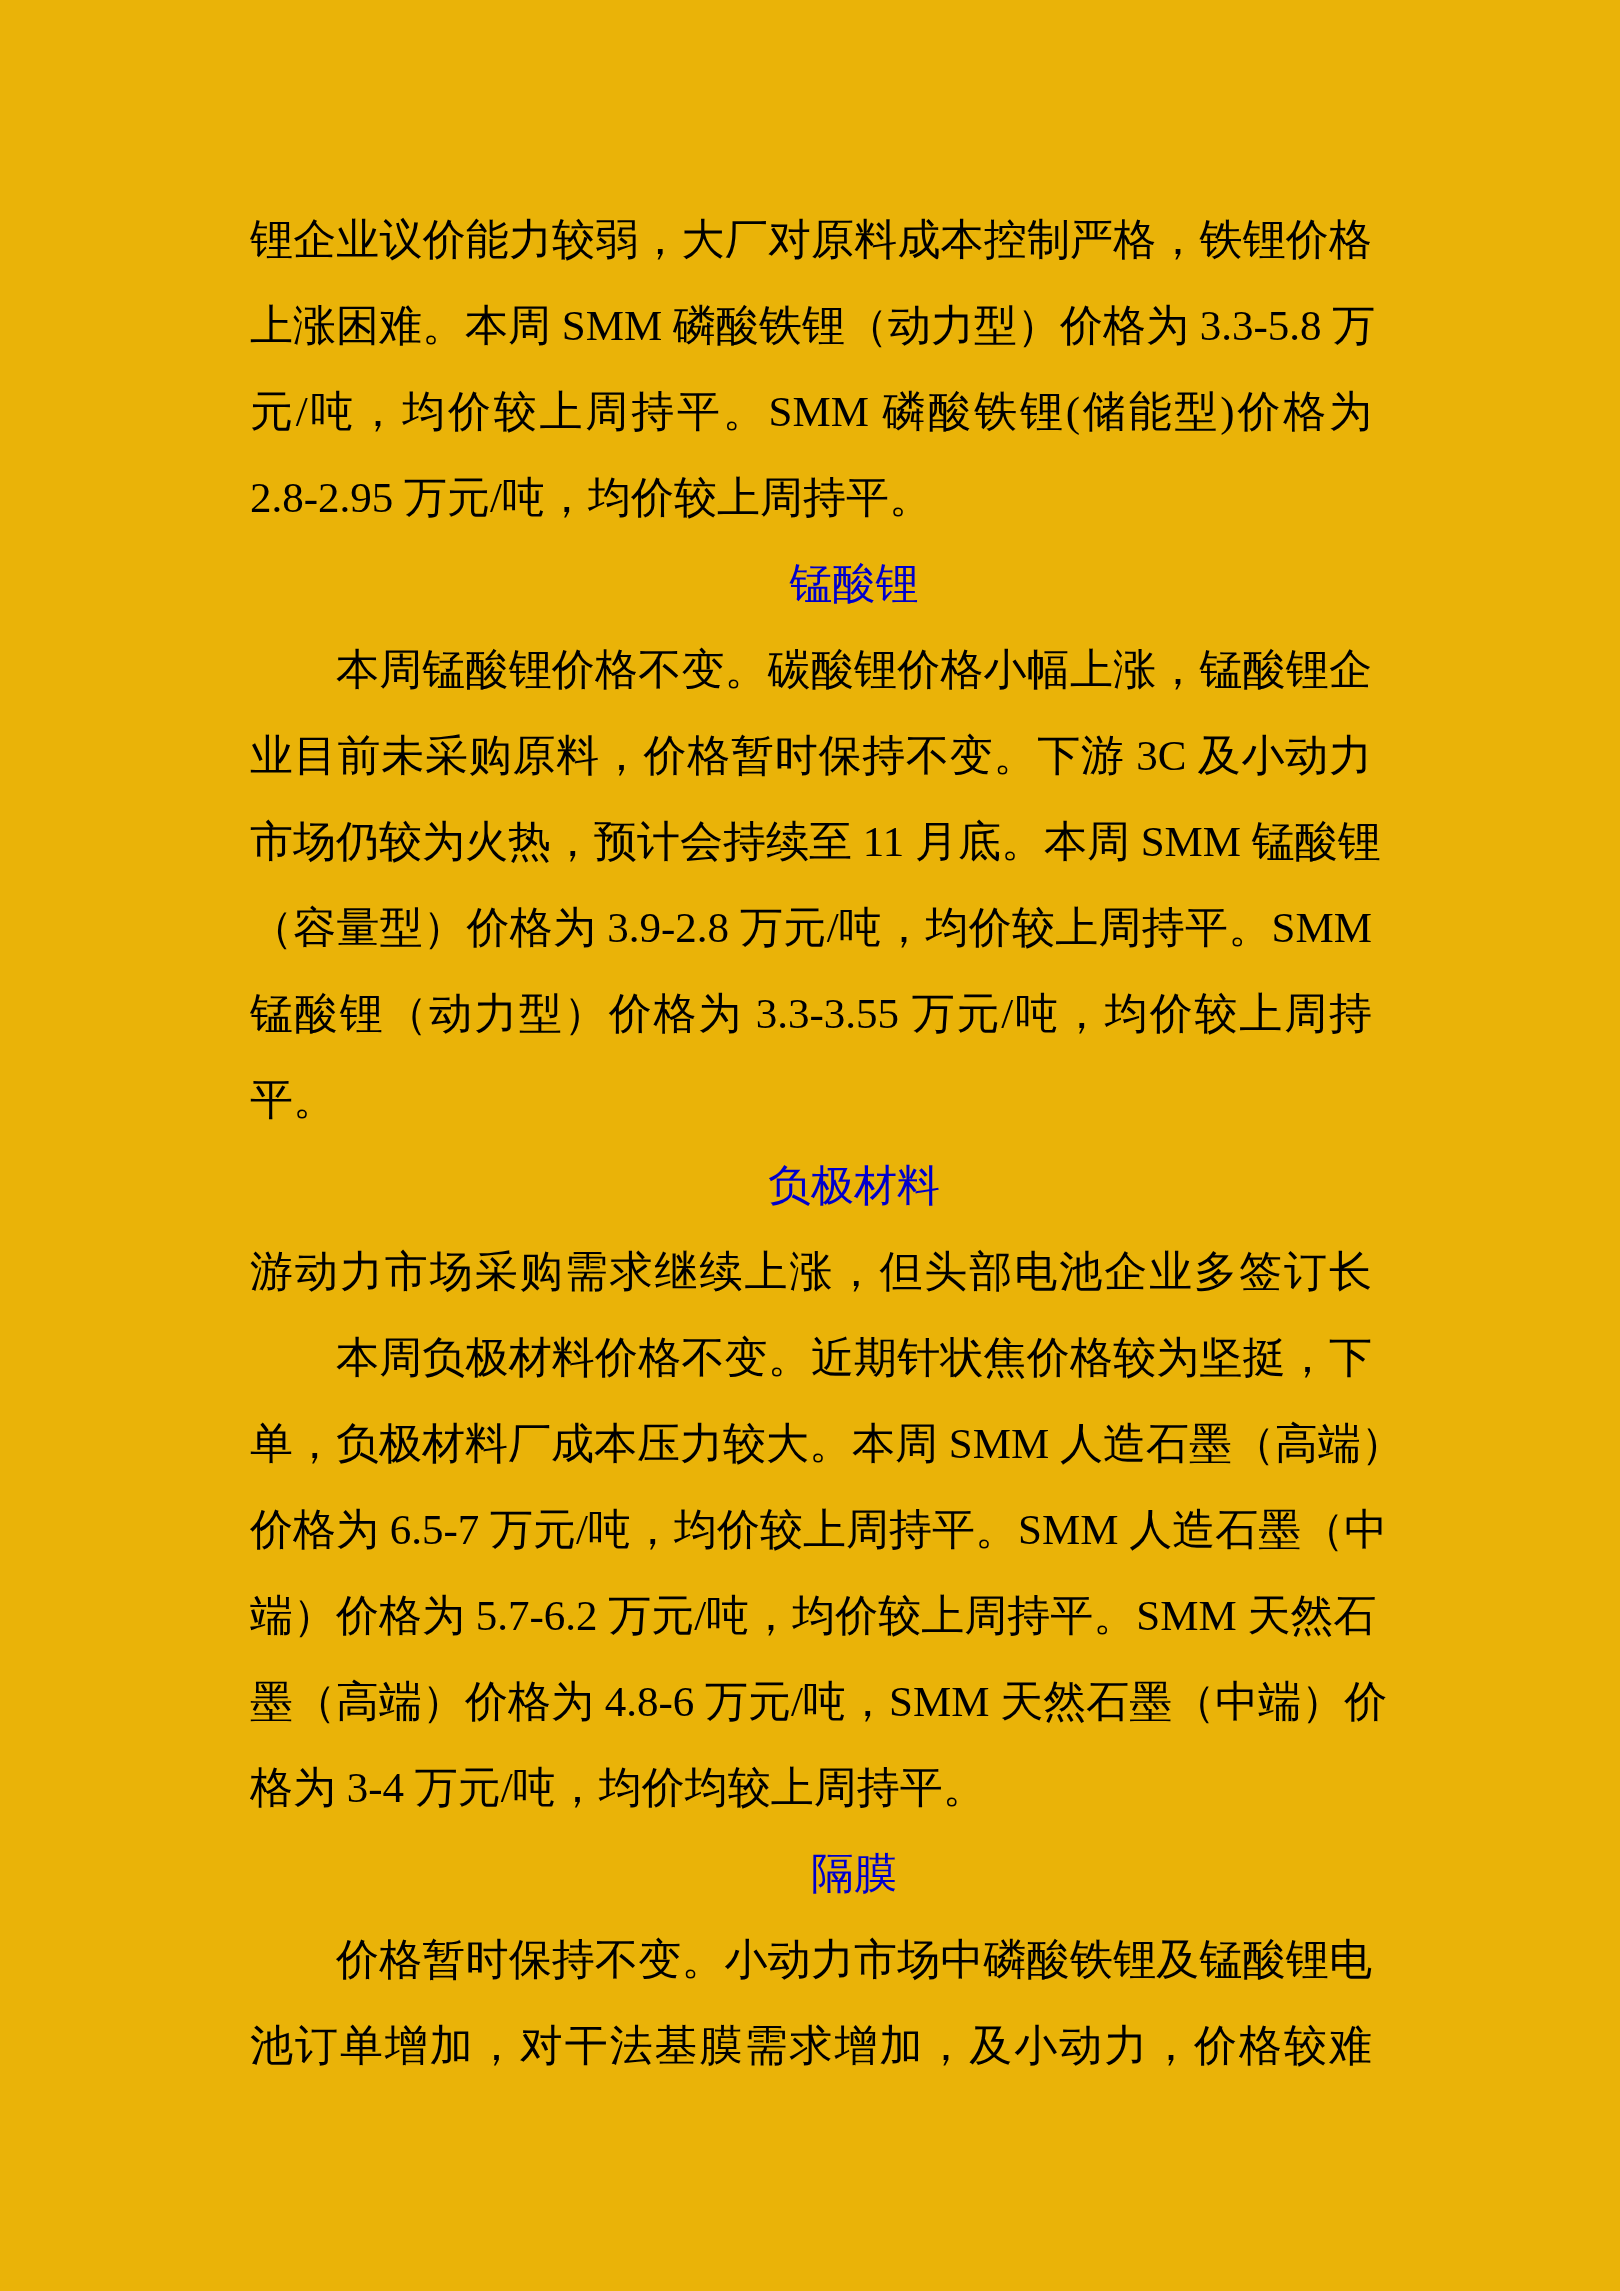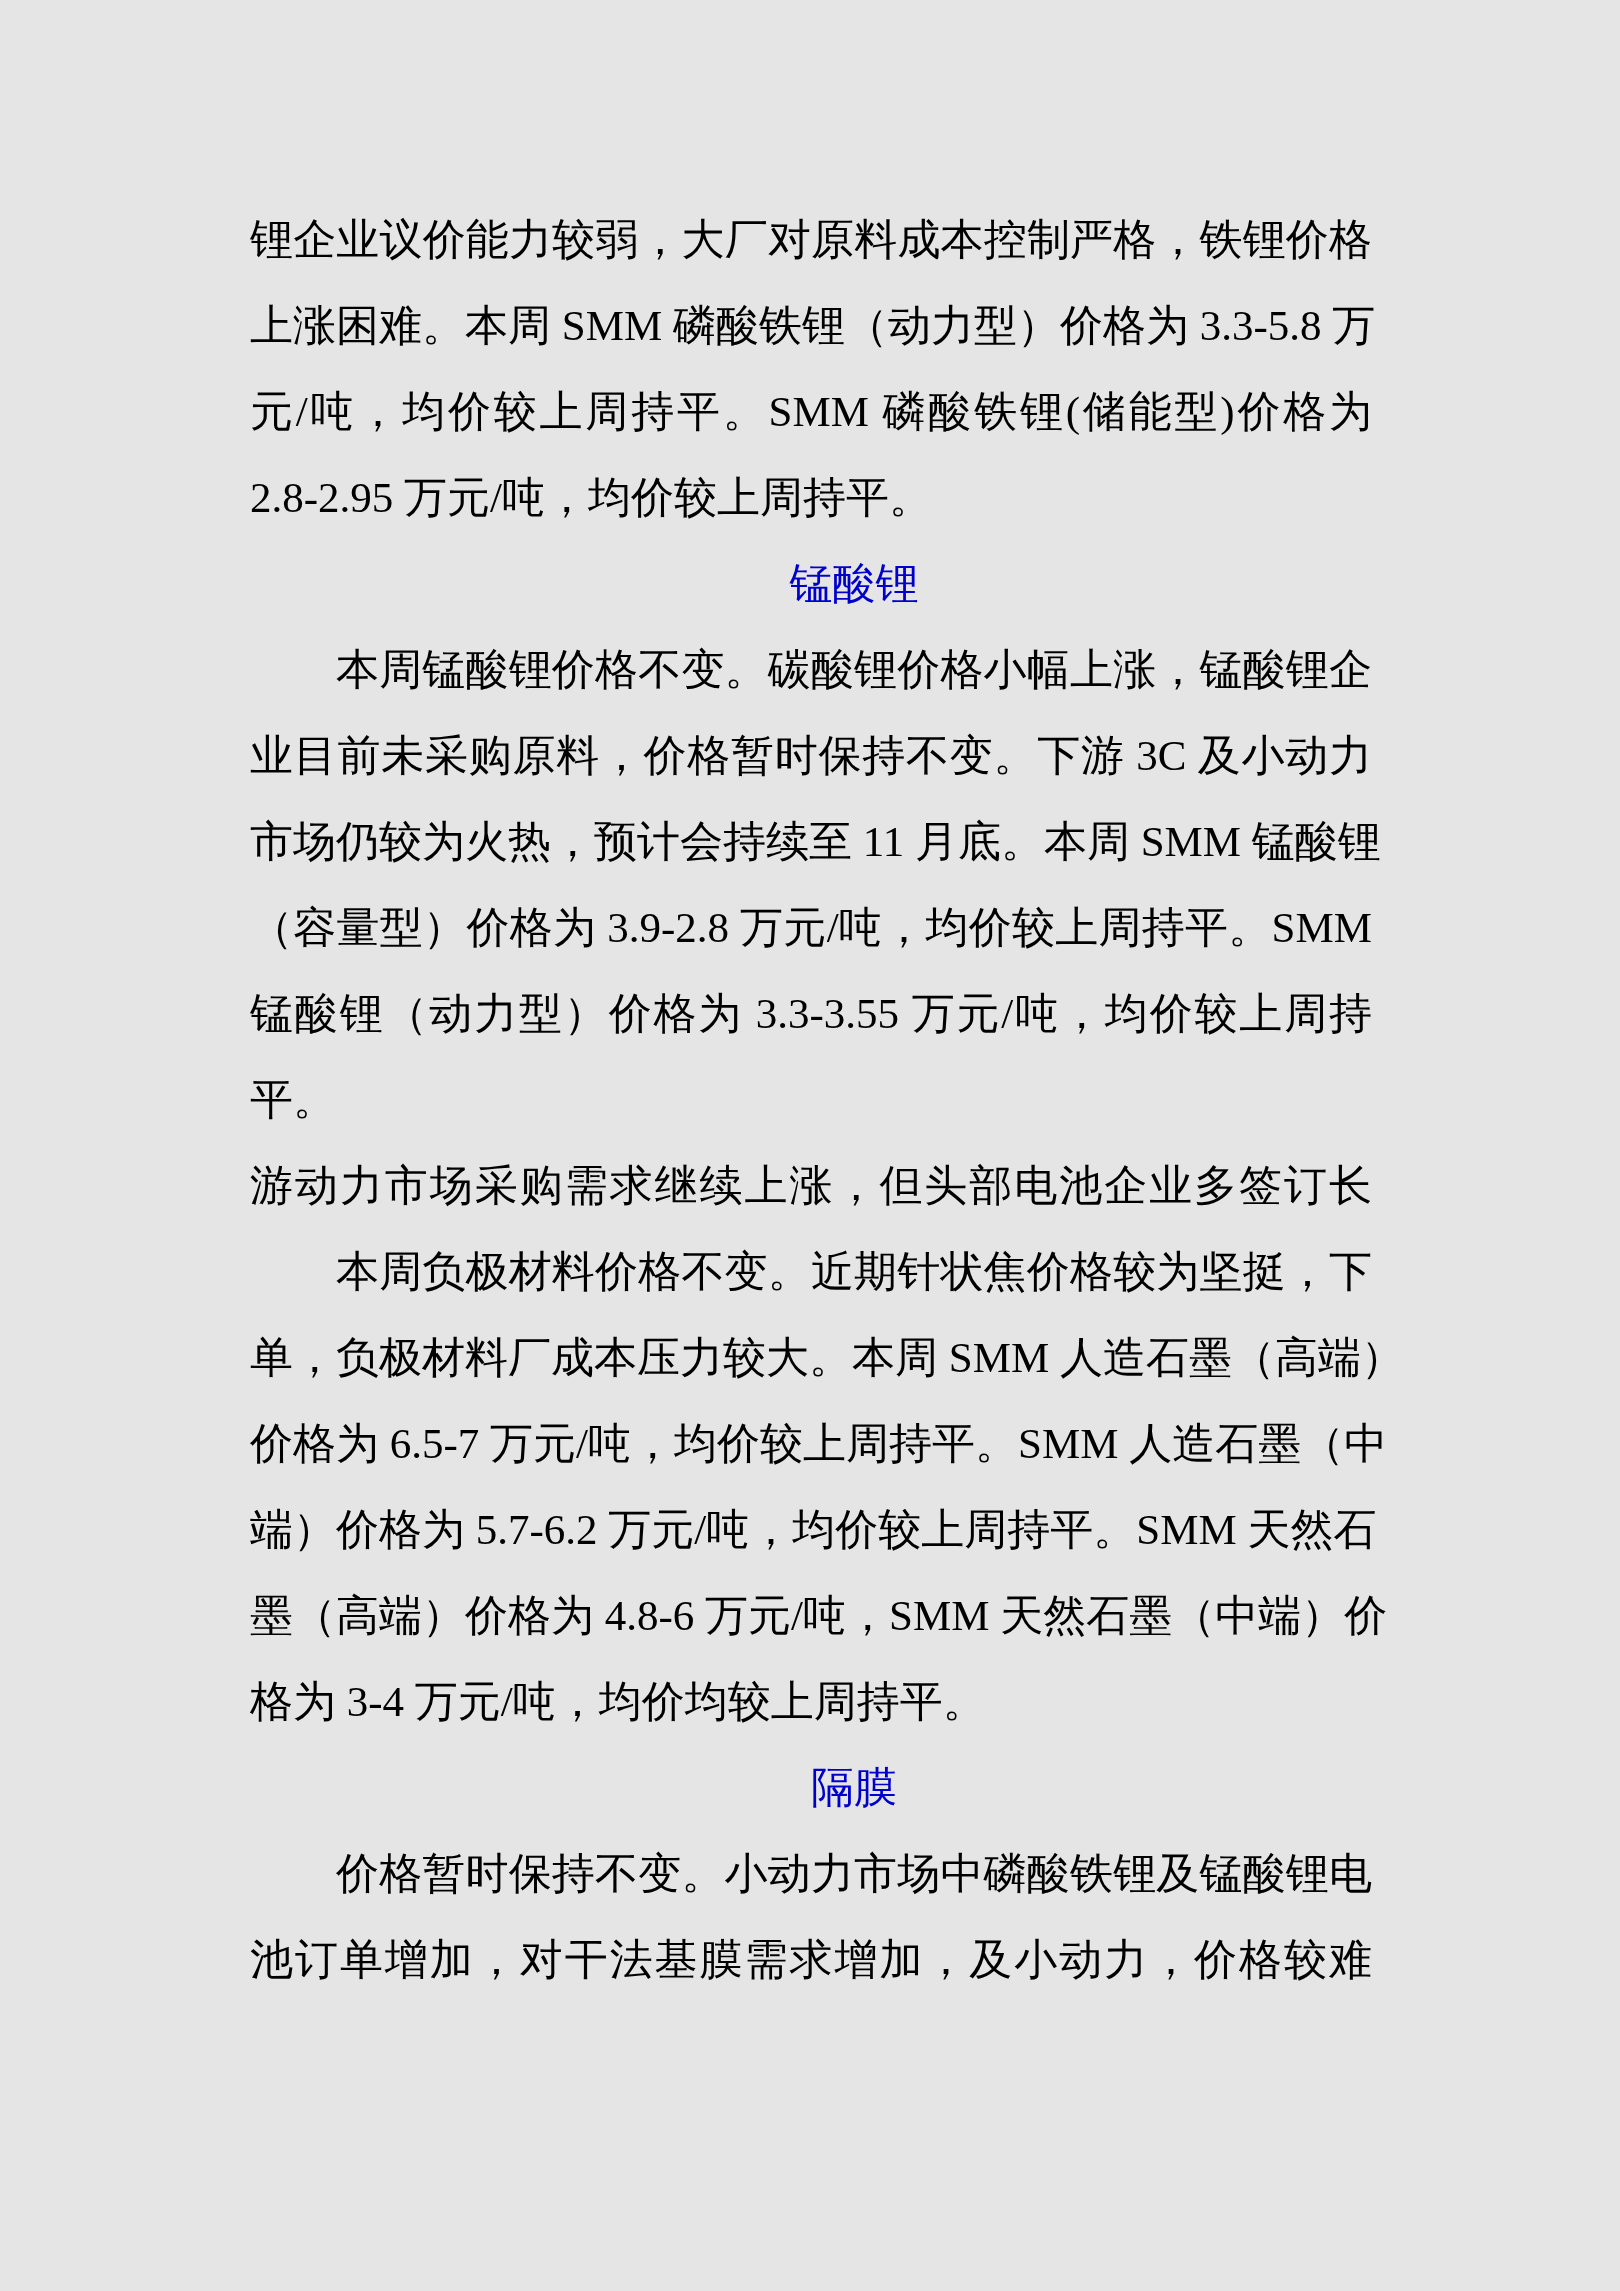--- a/index.html
+++ b/index.html
@@ -4,21 +4,21 @@
 <style>
   html, body {
     margin: 0;
     padding: 0;
     background: #ffffff;
   }
   .page {
     position: relative;
     width: 1620px;
     height: 2292px;
-    background: #e5e5e5;
+    background: #eab308;
     box-sizing: border-box;
     padding: 197px 248px 0 250px;
     font-family: "Liberation Serif", "DejaVu Serif", serif;
     color: #000000;
     overflow: hidden;
   }
   .line {
     height: 86px;
     line-height: 86px;
     font-size: 43px;
@@ -59,20 +59,21 @@
     <div class="heading">锰酸锂</div>
     <div class="line indent">本周锰酸锂价格不变。碳酸锂价格小幅上涨，锰酸锂企</div>
     <div class="line">业目前未采购原料，价格暂时保持不变。下游 3C 及小动力</div>
     <div class="line">市场仍较为火热，预计会持续至 11 月底。本周 SMM 锰酸锂</div>
     <div class="line">（容量型）价格为 3.9-2.8 万元/吨，均价较上周持平。SMM</div>
     <div class="line">锰酸锂（动力型）价格为 3.3-3.55 万元/吨，均价较上周持</div>
     <div class="line last">平。</div>
   </div>
 
   <div>
+    <div class="heading">负极材料</div>
     <div class="line">游动力市场采购需求继续上涨，但头部电池企业多签订长</div>
     <div class="line indent">本周负极材料价格不变。近期针状焦价格较为坚挺，下</div>
     <div class="line">单，负极材料厂成本压力较大。本周 SMM 人造石墨（高端）</div>
     <div class="line">价格为 6.5-7 万元/吨，均价较上周持平。SMM 人造石墨（中</div>
     <div class="line">端）价格为 5.7-6.2 万元/吨，均价较上周持平。SMM 天然石</div>
     <div class="line">墨（高端）价格为 4.8-6 万元/吨，SMM 天然石墨（中端）价</div>
     <div class="line last">格为 3-4 万元/吨，均价均较上周持平。</div>
   </div>
 
   <div>

